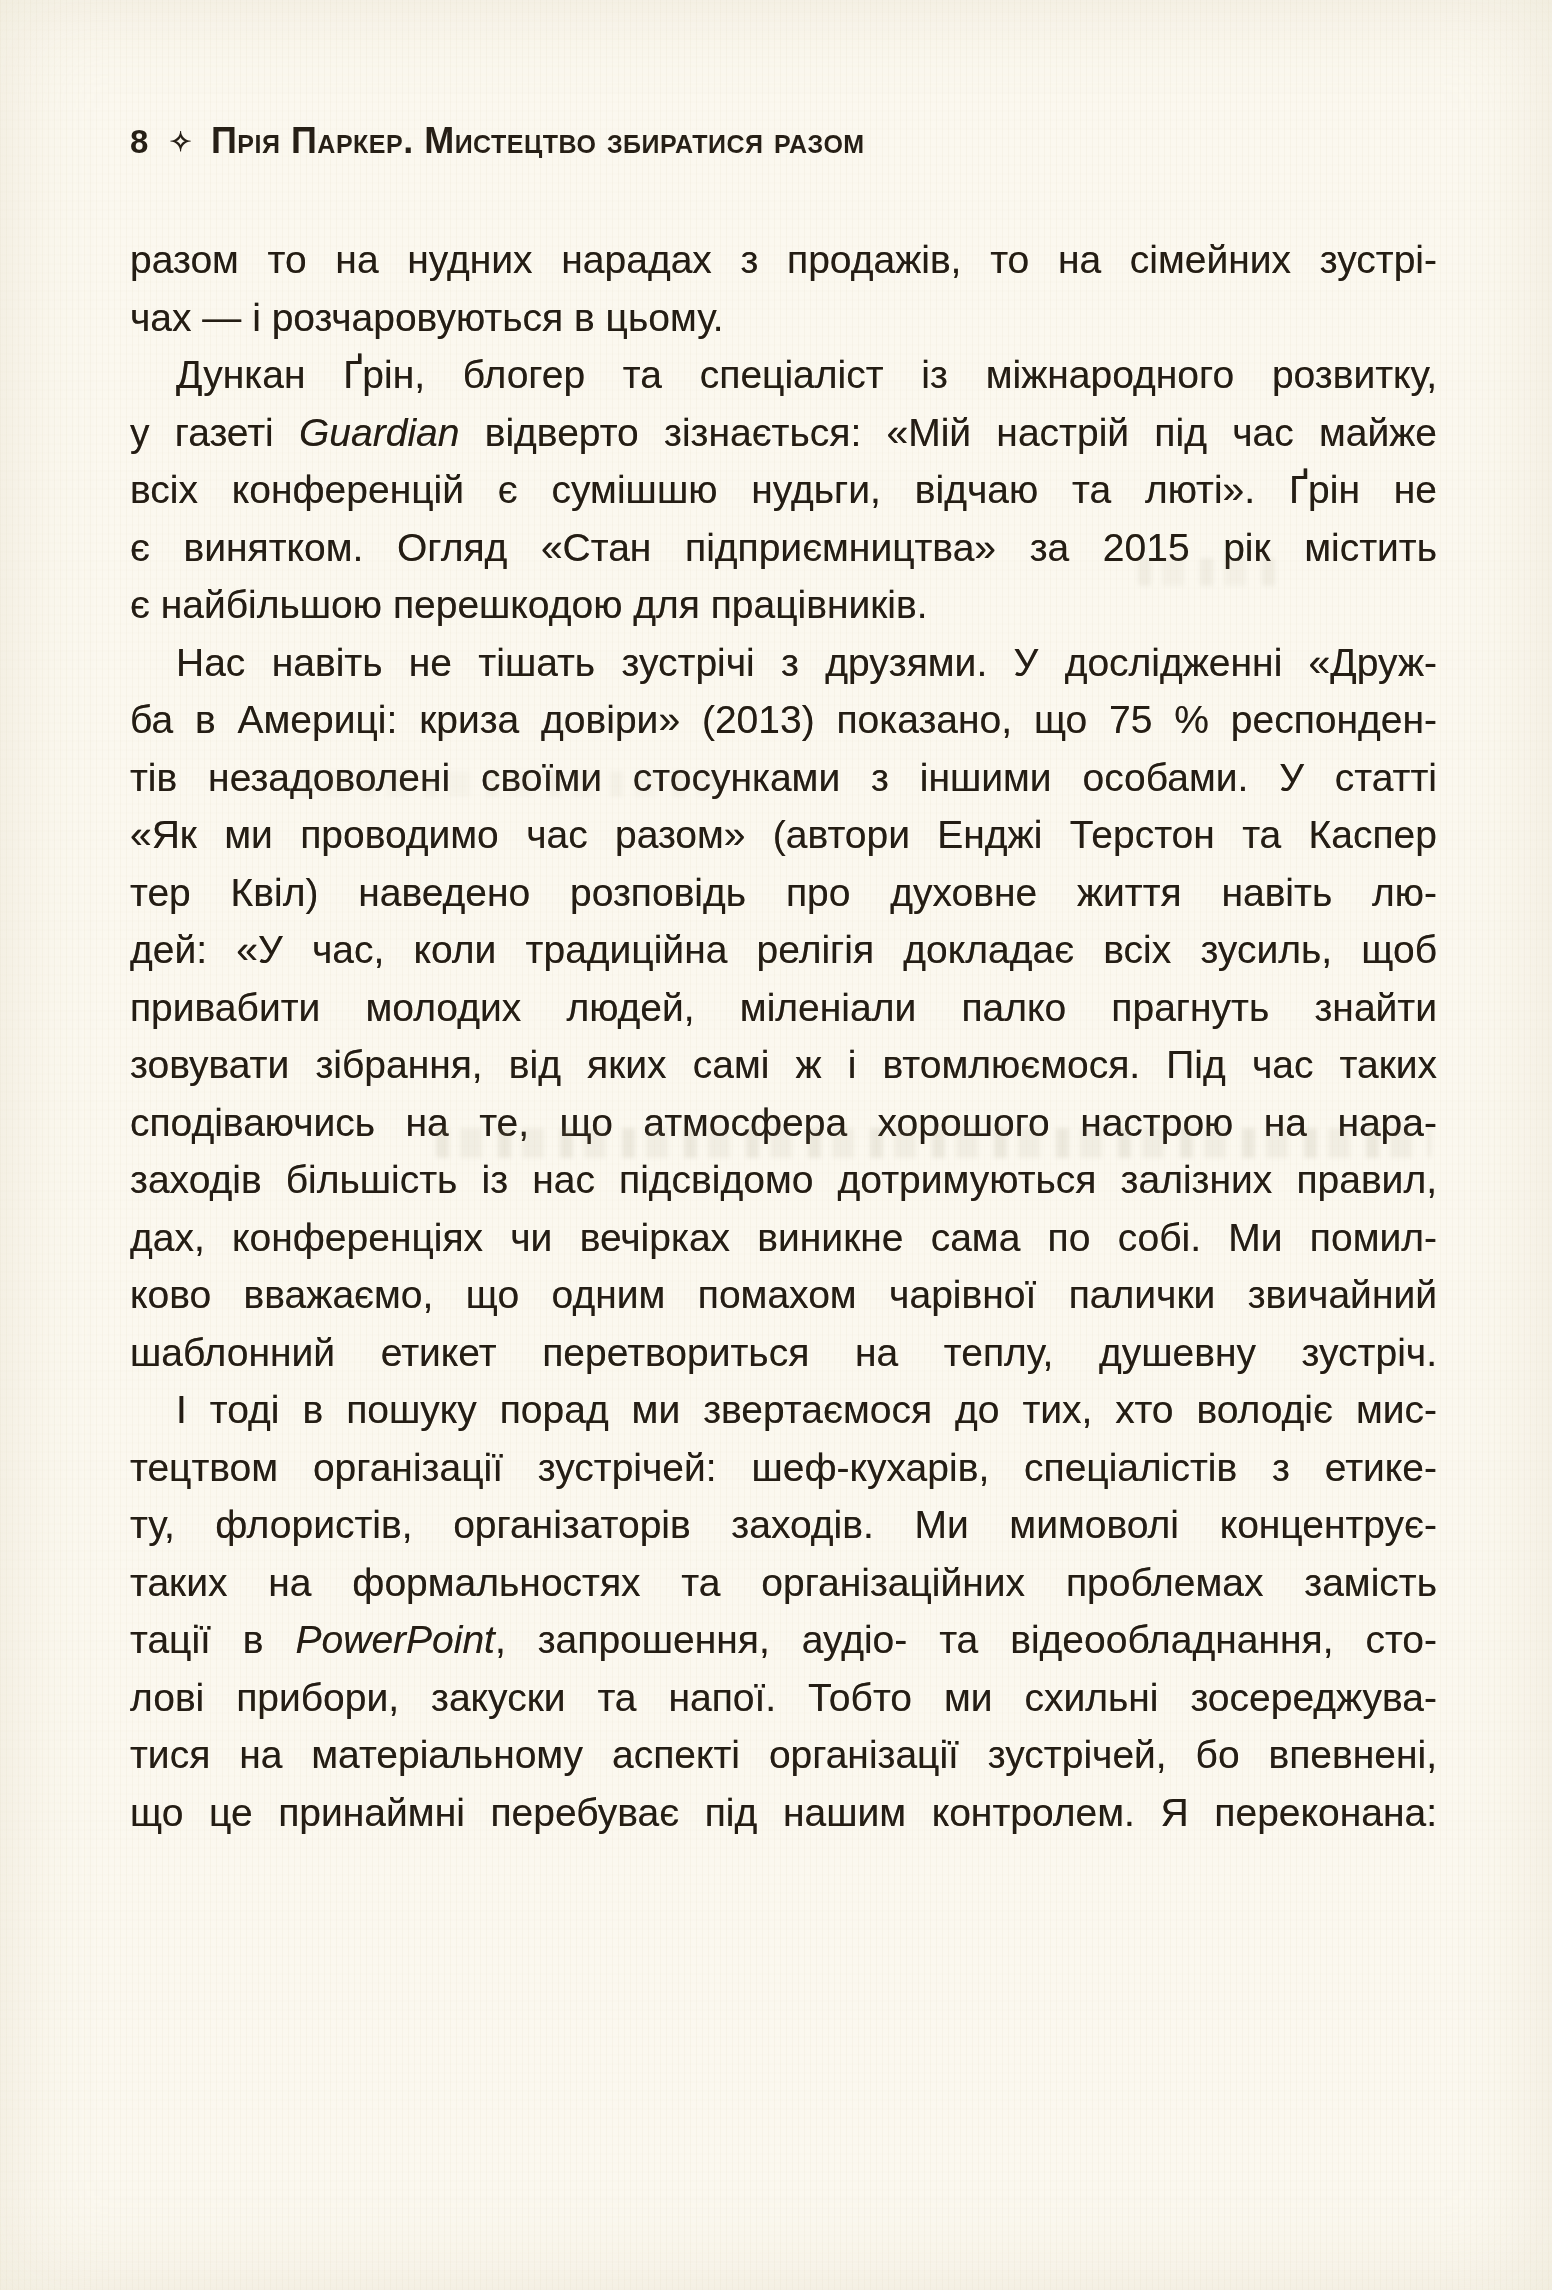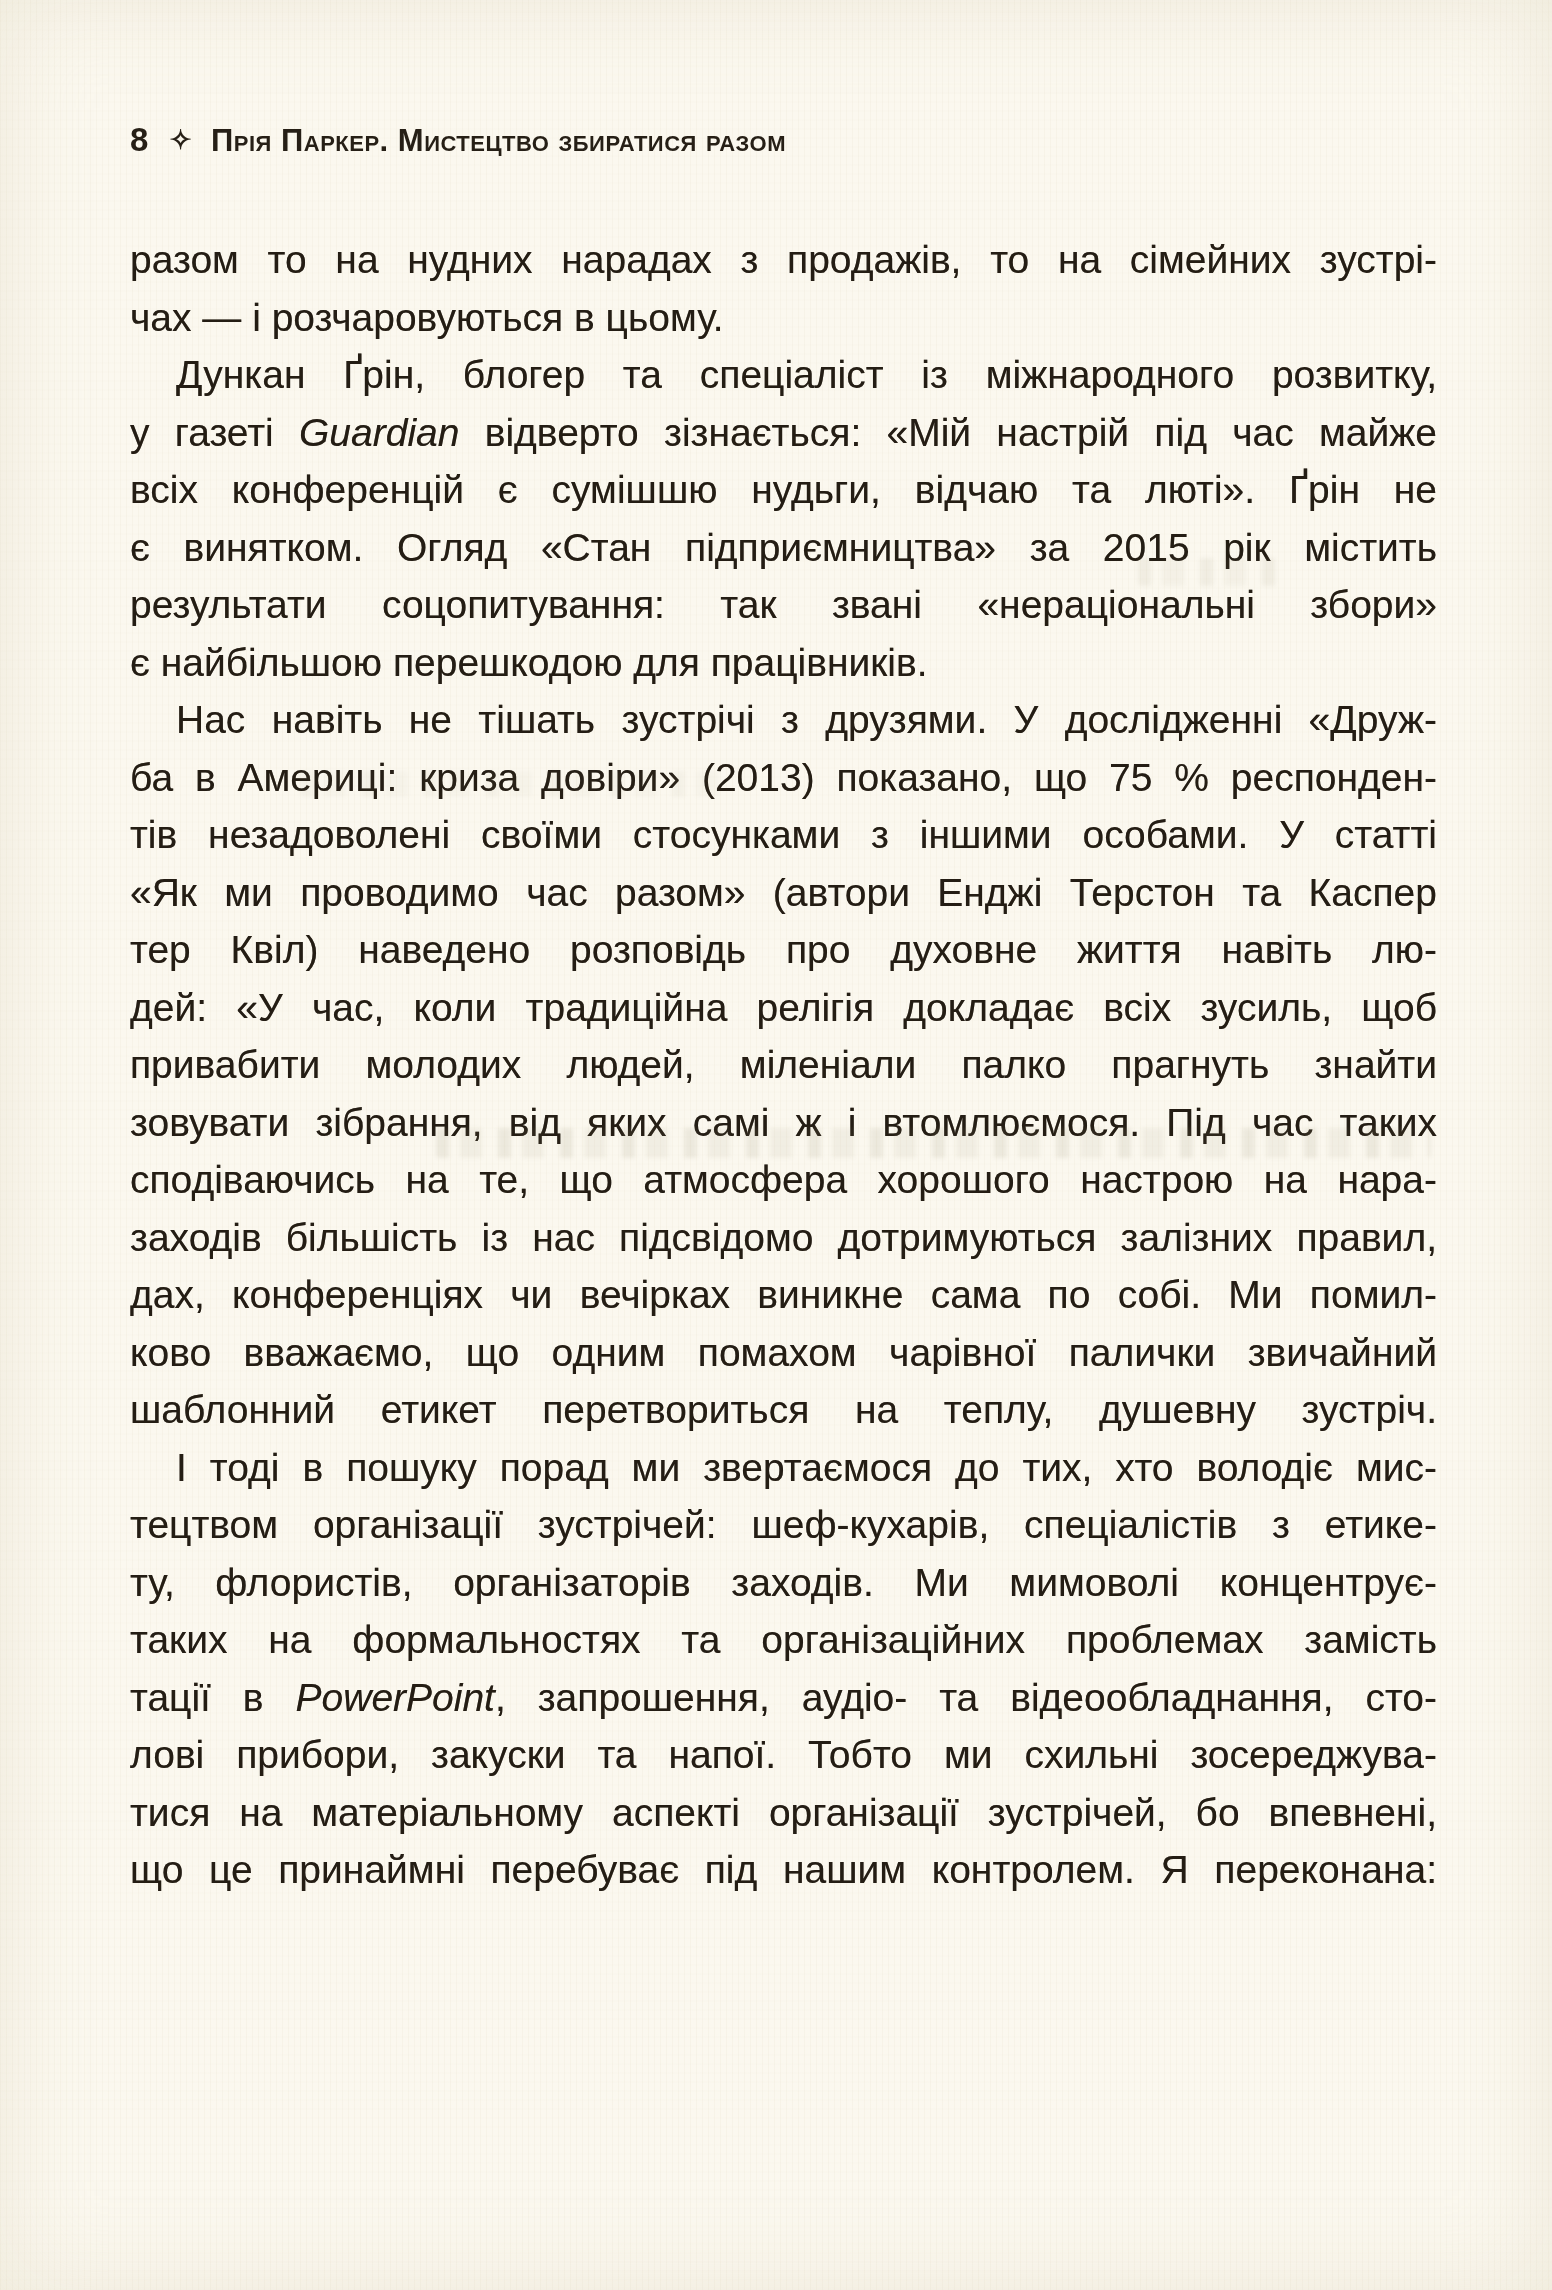--- a/index.html
+++ b/index.html
@@ -42,21 +42,21 @@
     line-height: 1;
   }
   .header-star {
     font-size: 27px;
     line-height: 1;
     margin: 0 19px 0 21px;
     transform: translateY(-2px);
     display: inline-block;
   }
   .running-title {
-    font-size: 31px;
+    font-size: 36px;
     line-height: 1;
     font-variant: small-caps;
     font-variant-caps: small-caps;
     letter-spacing: 0.5px;
   }
   .body-text {
     position: absolute;
     left: 130px;
     top: 231px;
     width: 1307px;
@@ -111,21 +111,20 @@
   <div class="body-text">
       <div class="para">
         <div class="line">разом то на нудних нарадах з продажів, то на сімейних зустрі-</div>
         <div class="line line-end">чах — і розчаровуються в цьому.</div>
       </div>
       <div class="para">
         <div class="line indent">Дункан Ґрін, блогер та спеціаліст із міжнародного розвитку,</div>
         <div class="line">у газеті <i>Guardian</i> відверто зізнається: «Мій настрій під час майже</div>
         <div class="line">всіх конференцій є сумішшю нудьги, відчаю та люті». Ґрін не</div>
         <div class="line">є винятком. Огляд «Стан підприємництва» за 2015 рік містить</div>
-        <div class="line">результати соцопитування: так звані «нераціональні збори»</div>
         <div class="line line-end">є найбільшою перешкодою для працівників.</div>
       </div>
       <div class="para">
         <div class="line indent">Нас навіть не тішать зустрічі з друзями. У дослідженні «Друж-</div>
         <div class="line">ба в Америці: криза довіри» (2013) показано, що 75 % респонден-</div>
         <div class="line">тів незадоволені своїми стосунками з іншими особами. У статті</div>
         <div class="line">«Як ми проводимо час разом» (автори Енджі Терстон та Каспер</div>
         <div class="line">тер Квіл) наведено розповідь про духовне життя навіть лю-</div>
         <div class="line">дей: «У час, коли традиційна релігія докладає всіх зусиль, щоб</div>
         <div class="line">привабити молодих людей, міленіали палко прагнуть знайти</div>

